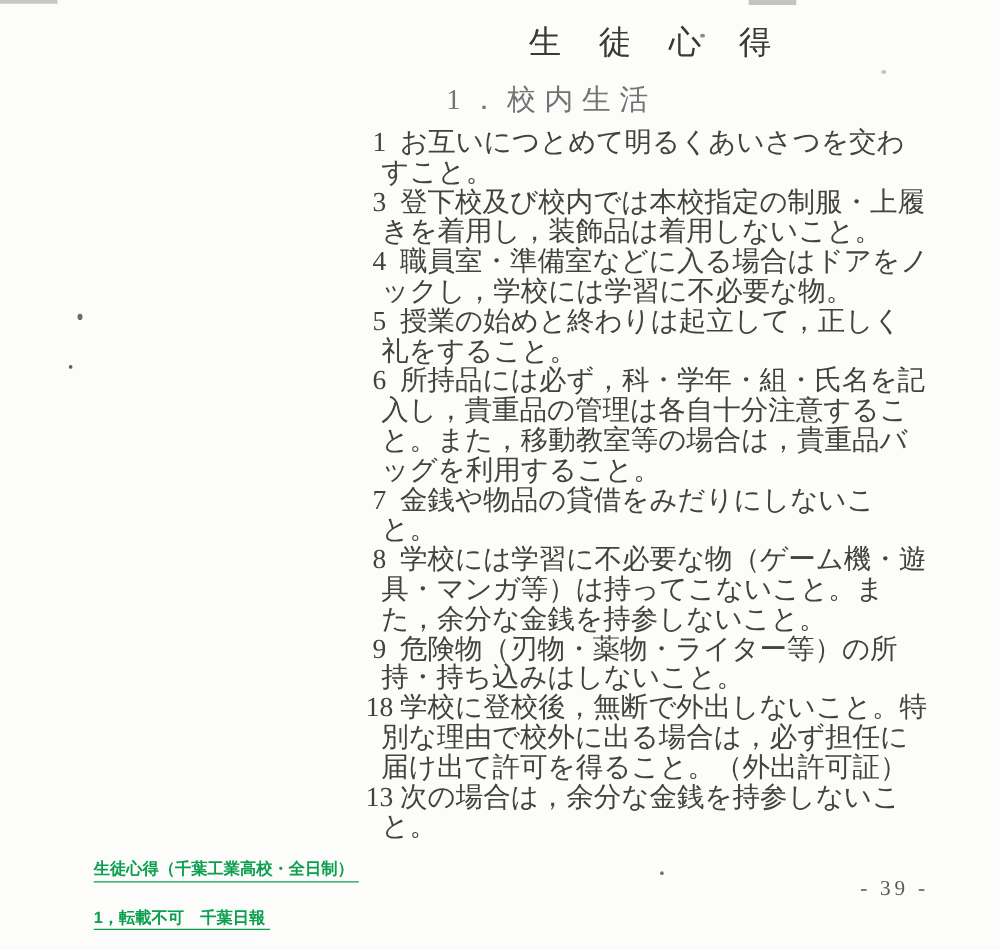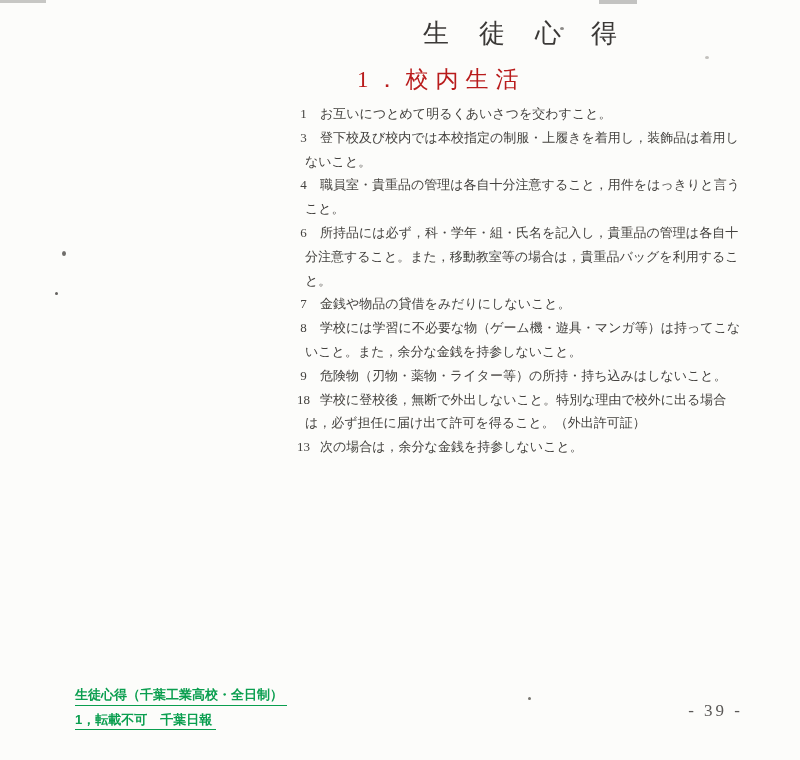--- a/index.html
+++ b/index.html
@@ -11,26 +11,26 @@
     font-family:"Liberation Serif","DejaVu Serif",serif;
     color:#44423f;
   }
   .title{
     position:absolute;left:423px;top:16px;
     font-size:26px;letter-spacing:2px;color:#3b3937;
     white-space:nowrap;font-weight:500;
   }
   .heading{
     position:absolute;left:357px;top:64px;
-    font-size:23px;letter-spacing:7px;color:#b91c1c;
+    font-size:23px;letter-spacing:7px;color:#737373;
     white-space:nowrap;font-weight:500;
   }
   .rules{
     position:absolute;left:285px;top:102px;width:458px;
-    font-size:13px;line-height:23.8px;
+    font-size:22px;line-height:23.8px;
   }
   .rule{
     position:relative;
     padding-left:20px;
     text-indent:15px;
   }
   .rule .num{
     display:inline-block;
     width:33px;margin-left:-33px;
     text-align:center;text-indent:0;
@@ -43,41 +43,42 @@
     position:absolute;left:75px;top:687px;
     font-family:"Liberation Sans","DejaVu Sans",sans-serif;
     font-weight:bold;font-size:13px;line-height:1.2;
   }
   .annotation a{
     display:table;
     color:#0a9e4f;
     text-decoration:none;
     border-bottom:1.5px solid #0a9e4f;
     padding:0 4px 2px 0;
-    margin-bottom:6px;
+    margin-bottom:20px;
     cursor:pointer;
     white-space:nowrap;
     text-align:center;
   }
   .speck{position:absolute;border-radius:50%;}
   .edge{position:absolute;}
 </style>
 </head>
 <body>
 
 <div class="doc">
 
   <div class="title">生　徒　心　得</div>
 
   <div class="heading">1．校内生活</div>
 
   <div class="rules">
     <div class="rule"><span class="num">1</span><span>お互いにつとめて明るくあいさつを交わすこと。</span></div>
     <div class="rule"><span class="num">3</span><span>登下校及び校内では本校指定の制服・上履きを着用し，装飾品は着用しないこと。</span></div>
-    <div class="rule"><span class="num">4</span><span>職員室・貴重品の管理は各自十分注意すること，用件をはっきりと言うこと。</span></div>
+    <div class="rule"><span class="num">4</span><span>職員室・準備室などに入る場合はドアをノックし，学校には学習に不必要な物。</span></div>
+    <div class="rule"><span class="num">5</span><span>授業の始めと終わりは起立して，正しく礼をすること。</span></div>
     <div class="rule"><span class="num">6</span><span>所持品には必ず，科・学年・組・氏名を記入し，貴重品の管理は各自十分注意すること。また，移動教室等の場合は，貴重品バッグを利用すること。</span></div>
     <div class="rule"><span class="num">7</span><span>金銭や物品の貸借をみだりにしないこと。</span></div>
     <div class="rule"><span class="num">8</span><span>学校には学習に不必要な物（ゲーム機・遊具・マンガ等）は持ってこないこと。また，余分な金銭を持参しないこと。</span></div>
     <div class="rule"><span class="num">9</span><span>危険物（刃物・薬物・ライター等）の所持・持ち込みはしないこと。</span></div>
     <div class="rule"><span class="num">18</span><span>学校に登校後，無断で外出しないこと。特別な理由で校外に出る場合は，必ず担任に届け出て許可を得ること。（外出許可証）</span></div>
     <div class="rule"><span class="num">13</span><span>次の場合は，余分な金銭を持参しないこと。</span></div>
   </div>
 
   <div class="page-num">- 39 -</div>
 

